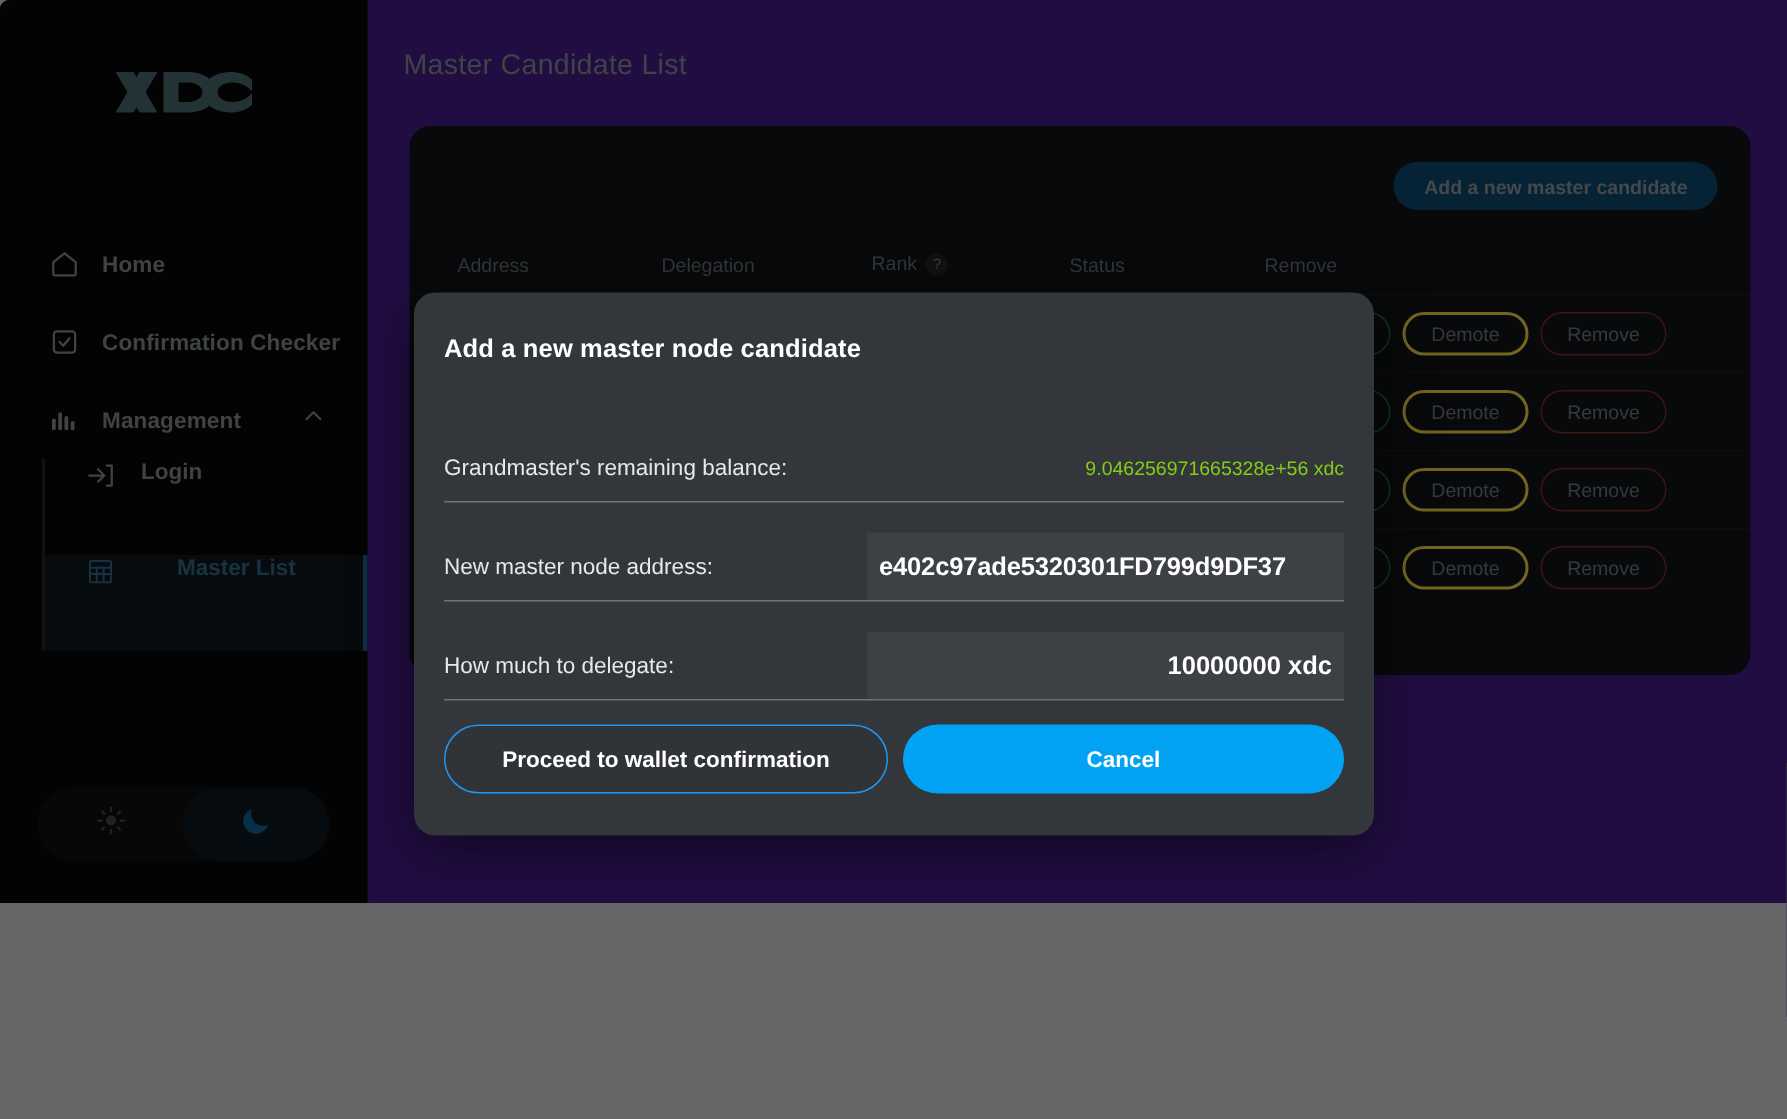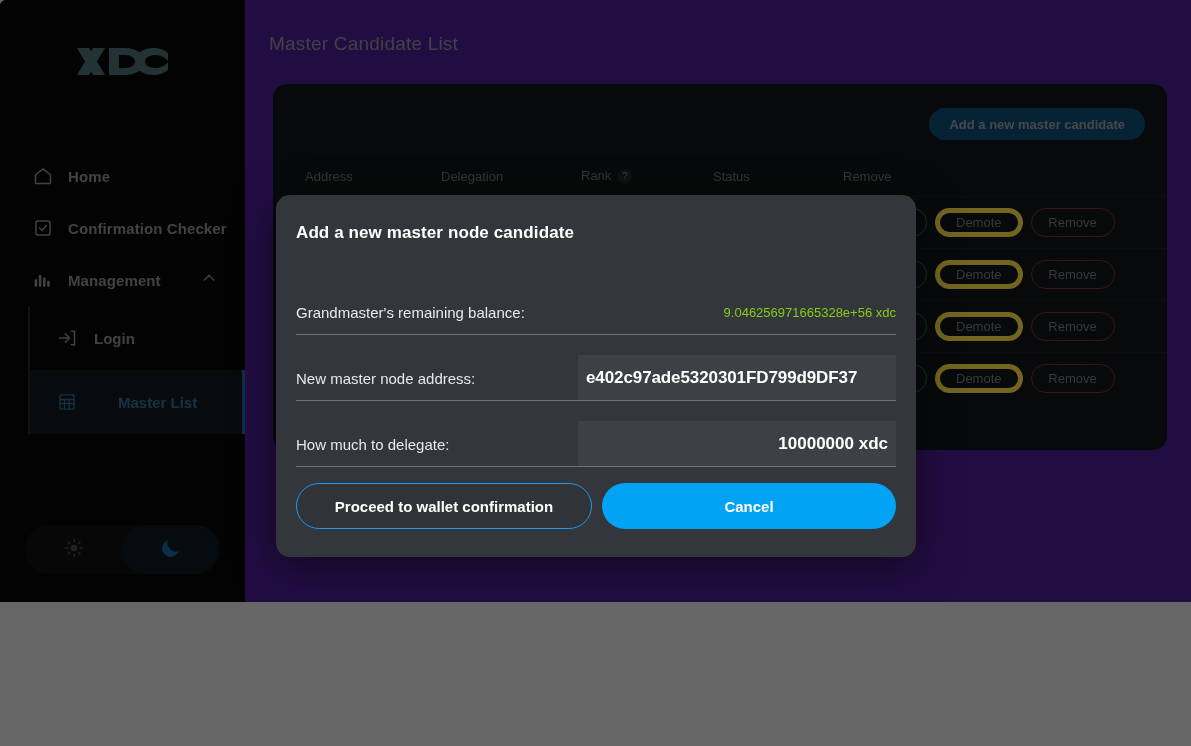--- a/index.html
+++ b/index.html
@@ -67,21 +67,21 @@
 
   
   .subnav {
     position: relative;
     margin-left: 28px;
     border-left: 2px solid #26292c;
   }
   .sub-item {
     position: relative;
     display: flex;
-    align-items: center;
+    align-items: flex-start;
     height: 64px;
     padding-left: 26px;
     cursor: pointer;
   }
   .sub-item .ico {
     width: 22px; height: 22px; flex: 0 0 22px;
     display: flex; align-items: center; justify-content: center;
     color: #8d9499;
   }
   .sub-item .lbl {
@@ -208,21 +208,21 @@
     min-width: 84px;
     padding: 0 16px;
     margin-right: 8px;
     border-radius: 16px;
     background: transparent;
     font-family: "Liberation Sans", sans-serif;
     font-size: 13px;
     cursor: pointer;
   }
   .pill.promote { border: 1px solid #1f7a45; color: #6d7378; }
-  .pill.demote  { border: 5px solid #fde047; color: #797f84; }
+  .pill.demote  { border: 2px solid #fde047; color: #797f84; }
   .pill.remove  { border: 1px solid #8a2c2c; color: #797f84; }
 
   
   #overlay {
     position: absolute;
     left: 0; top: 0;
     width: 1191px; height: 602px;
     background: rgba(0,0,0,0.55);
   }
   #modal {

